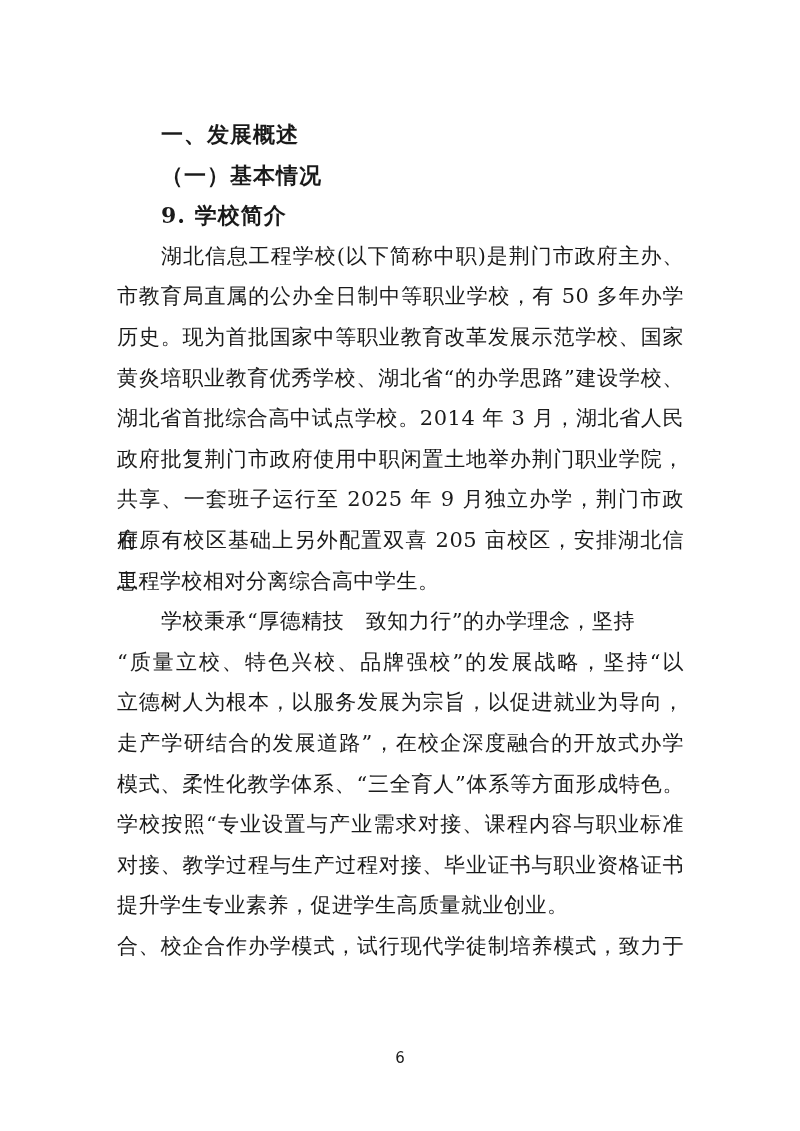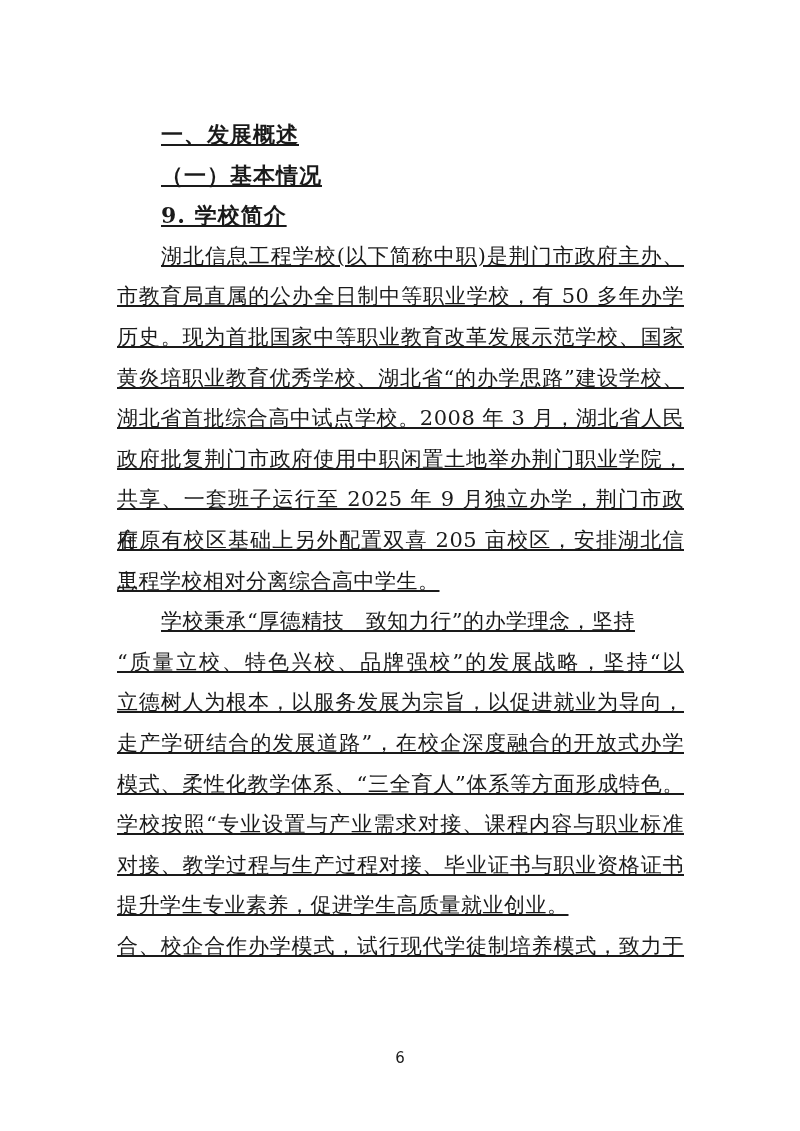--- a/index.html
+++ b/index.html
@@ -14,21 +14,20 @@
     background: #ffffff;
     overflow: hidden;
     font-family: "DejaVu Serif", "Liberation Serif", serif;
     color: #1a1a1a;
   }
   .content {
     position: absolute;
     left: 117px;
     top: 114px;
     width: 567px;
-    text-decoration: underline;
   }
   .line {
     height: 40.6px;
     line-height: 40.6px;
     font-size: 21px;
     text-align: justify;
     letter-spacing: 0.5px;
     white-space: nowrap;
   }
   .just {
@@ -65,21 +64,21 @@
 
     <div class="line heading indent">一、发展概述</div>
     <div class="line heading indent">（一）基本情况</div>
     <div class="line heading indent">9. 学校简介</div>
 
     <div>
       <div class="line just indent">湖北信息工程学校(以下简称中职)是荆门市政府主办、</div>
       <div class="line just">市教育局直属的公办全日制中等职业学校，有 50 多年办学</div>
       <div class="line just">历史。现为首批国家中等职业教育改革发展示范学校、国家</div>
       <div class="line just">黄炎培职业教育优秀学校、湖北省“的办学思路”建设学校、</div>
-      <div class="line just">湖北省首批综合高中试点学校。2008 年 3 月，湖北省人民</div>
+      <div class="line just">湖北省首批综合高中试点学校。2014 年 3 月，湖北省人民</div>
       <div class="line just">政府批复荆门市政府使用中职闲置土地举办荆门职业学院，</div>
       <div class="line just">共享、一套班子运行至 2025 年 9 月独立办学，荆门市政府</div>
       <div class="line just">在原有校区基础上另外配置双喜 205 亩校区，安排湖北信息</div>
       <div class="line">工程学校相对分离综合高中学生。</div>
     </div>
 
     <div>
       <div class="line indent">学校秉承“厚德精技　致知力行”的办学理念，坚持</div>
       <div class="line just">“质量立校、特色兴校、品牌强校”的发展战略，坚持“以</div>
       <div class="line just">立德树人为根本，以服务发展为宗旨，以促进就业为导向，</div>

